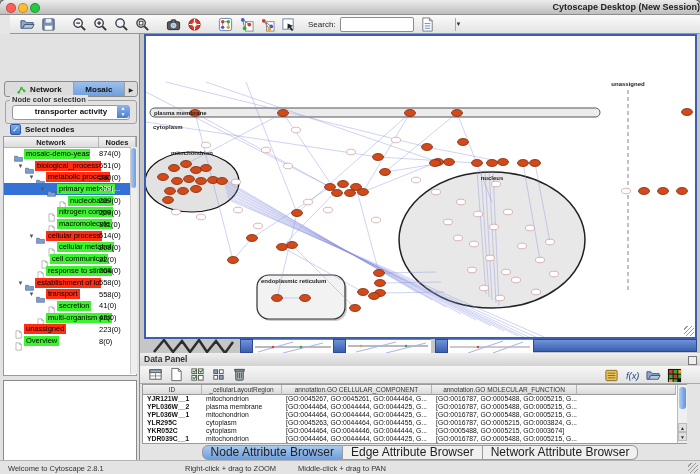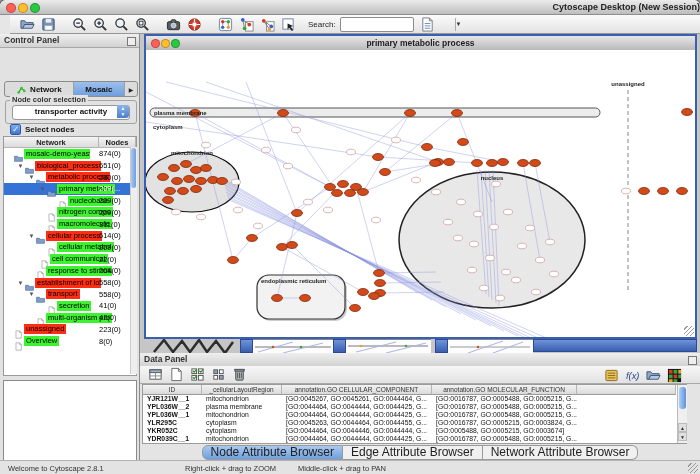--- a/index.html
+++ b/index.html
@@ -338,24 +338,20 @@
     <span id="tb-icons-b" style="display:flex;margin-left:5px">
         <span class="tbi">
           <svg>
             <use href="#sym-attribute-batch-icon"></use>
           </svg>
         </span>
       </span>
   </div>
 
   <div id="control-panel" class="abs">
-    <div class="panel-head">
-      <span>Control Panel</span>
-      <span class="float-ic"></span>
-    </div>
     <div id="cp-tabs" class="abs">
       <span class="cp-tab" style="flex:1.35">
         <svg width="11" height="11" style="margin-right:3px">
             <use href="#sym-network-tab"></use>
           </svg>
         <span>Network</span>
       </span>
       <span class="cp-tab sel" style="flex:1">
         <span>Mosaic</span>
       </span>
@@ -516,26 +512,20 @@
         </div>
     </div>
     <div id="tree-scroll" class="abs">
       <div id="tree-thumb" class="abs"></div>
     </div>
     <div id="birdseye" class="abs"></div>
   </div>
 
   <div id="mdi" class="abs">
     <div id="net-window" class="abs">
-      <div id="net-titlebar" class="abs">
-        <div class="tl2 abs" style="left:5px;background:#ff5f57"></div>
-        <div class="tl2 abs" style="left:15px;background:#ffbd2e"></div>
-        <div class="tl2 abs" style="left:25px;background:#28c940"></div>
-        <div class="title">primary metabolic process</div>
-      </div>
       <div id="net-canvas" class="abs"><svg width="549" height="287">
             <rect x="4" y="58" width="450" height="9" rx="4.5" fill="#ececec" stroke="#555" stroke-width="1"></rect>
             <ellipse cx="46" cy="132" rx="47" ry="30" fill="#e2e2e2" stroke="#111" stroke-width="1.2"></ellipse>
             <ellipse cx="346" cy="190" rx="93" ry="68" fill="#e8e8e8" stroke="#222222" stroke-width="1.5"></ellipse>
             <rect x="113" y="227" width="88" height="44" rx="12" fill="rgba(0,0,0,0.2)"></rect>
             <rect x="111" y="225" width="88" height="44" rx="12" fill="#f2f2f2" stroke="#333" stroke-width="1.2"></rect>
             <line x1="482" y1="40" x2="482" y2="240" stroke="#999" stroke-width="1.2" stroke-dasharray="4,3"></line>
             <line x1="78" y1="132" x2="300" y2="257" stroke="#8890dd" stroke-width="0.8" opacity="0.5"></line>
             <line x1="78" y1="134" x2="315" y2="264" stroke="#8890dd" stroke-width="0.8" opacity="0.5"></line>
             <line x1="79" y1="136" x2="330" y2="270" stroke="#8890dd" stroke-width="0.8" opacity="0.5"></line>

